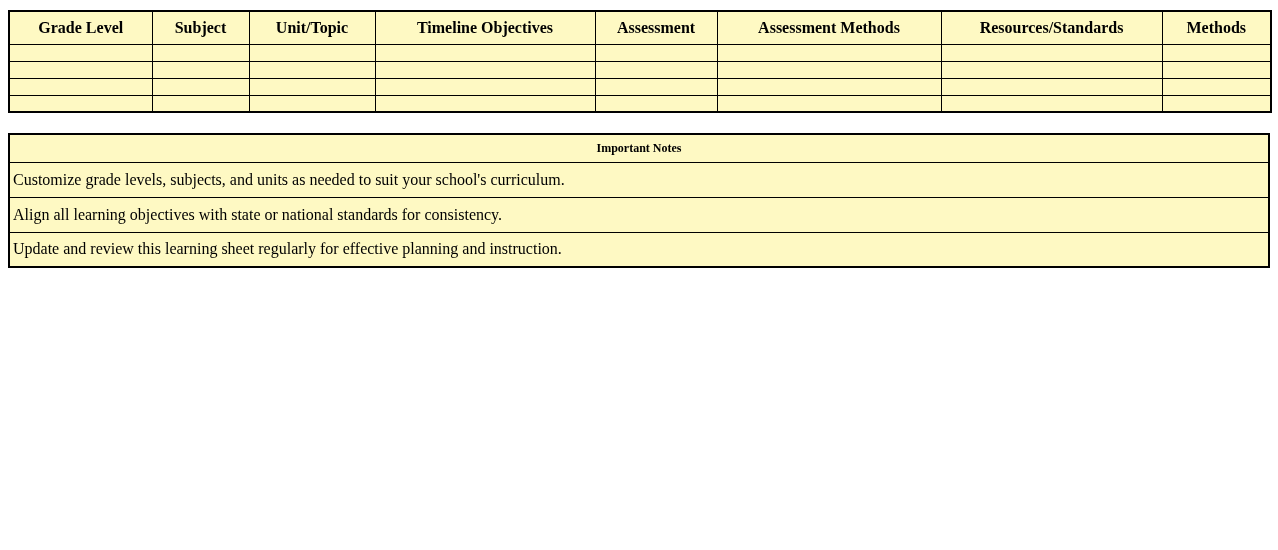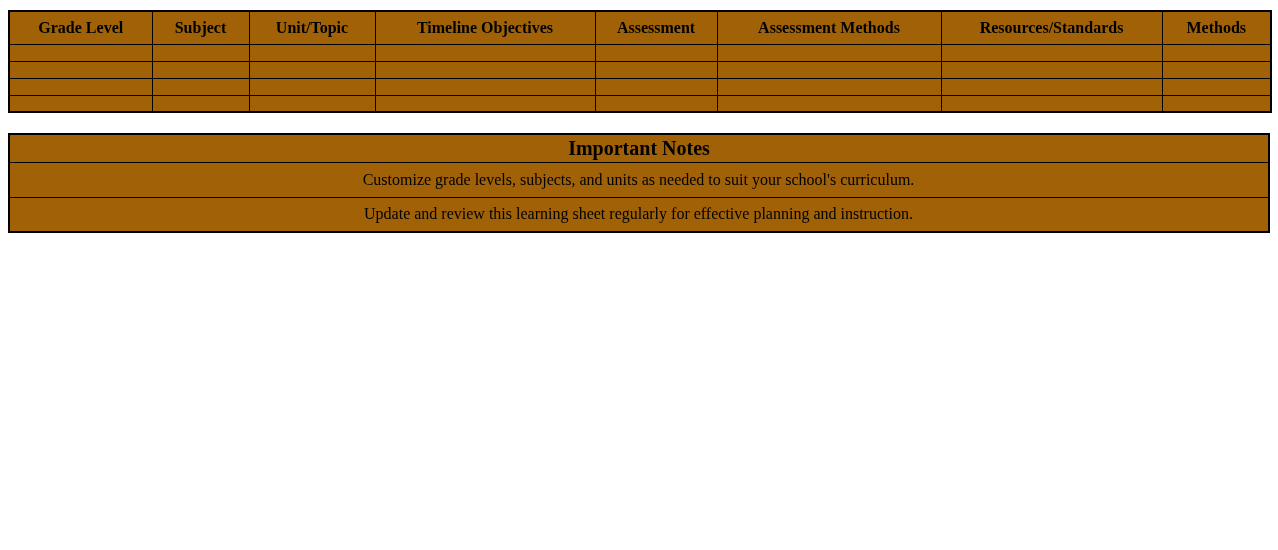--- a/index.html
+++ b/index.html
@@ -15,21 +15,21 @@
     color: #000000;
     overflow: hidden;
     position: relative;
   }
   table {
     border-collapse: collapse;
     table-layout: fixed;
     position: absolute;
     left: 8px;
     width: 1262px;
-    background: #a16207;
+    background: #fef9c3;
   }
   .curriculum-table {
     top: 10px;
     border: 2px solid #000;
   }
   .curriculum-table th {
     border: 1px solid #000;
     font-size: 16px;
     font-weight: bold;
     text-align: center;
@@ -43,32 +43,32 @@
     border: 1px solid #000;
     height: 17px;
     padding: 0;
   }
   .notes-table {
     top: 133px;
     border: 2px solid #000;
   }
   .notes-table th {
     border: 1px solid #000;
-    font-size: 20px;
+    font-size: 12px;
     font-weight: bold;
     text-align: center;
     vertical-align: middle;
     height: 28px;
     padding: 0;
   }
   .notes-table td {
     border: 1px solid #000;
     font-size: 16px;
     font-weight: normal;
-    text-align: center;
+    text-align: left;
     vertical-align: middle;
     height: 35px;
     padding: 0 4px 0 3px;
     overflow: hidden;
     margin-top: 9px;
   }
 </style>
 </head>
 <body>
 
@@ -143,16 +143,19 @@
   <thead>
     <tr>
       <th>Important Notes</th>
     </tr>
   </thead>
   <tbody>
     <tr>
       <td>Customize grade levels, subjects, and units as needed to suit your school's curriculum.</td>
     </tr>
     <tr>
+      <td>Align all learning objectives with state or national standards for consistency.</td>
+    </tr>
+    <tr>
       <td>Update and review this learning sheet regularly for effective planning and instruction.</td>
     </tr>
   </tbody>
 </table>
 
 </body></html>

